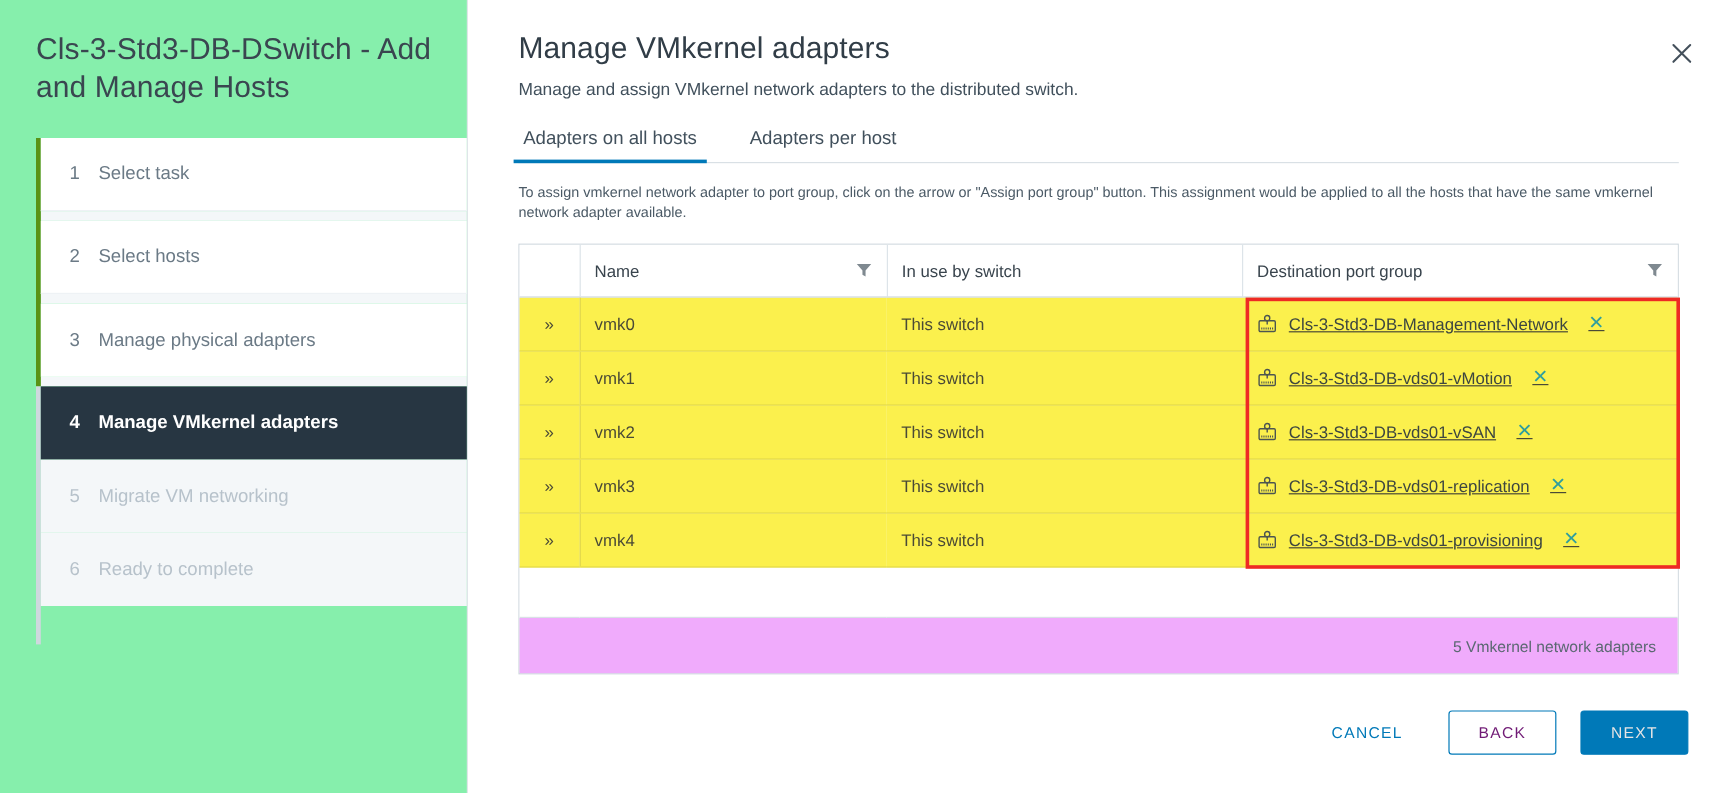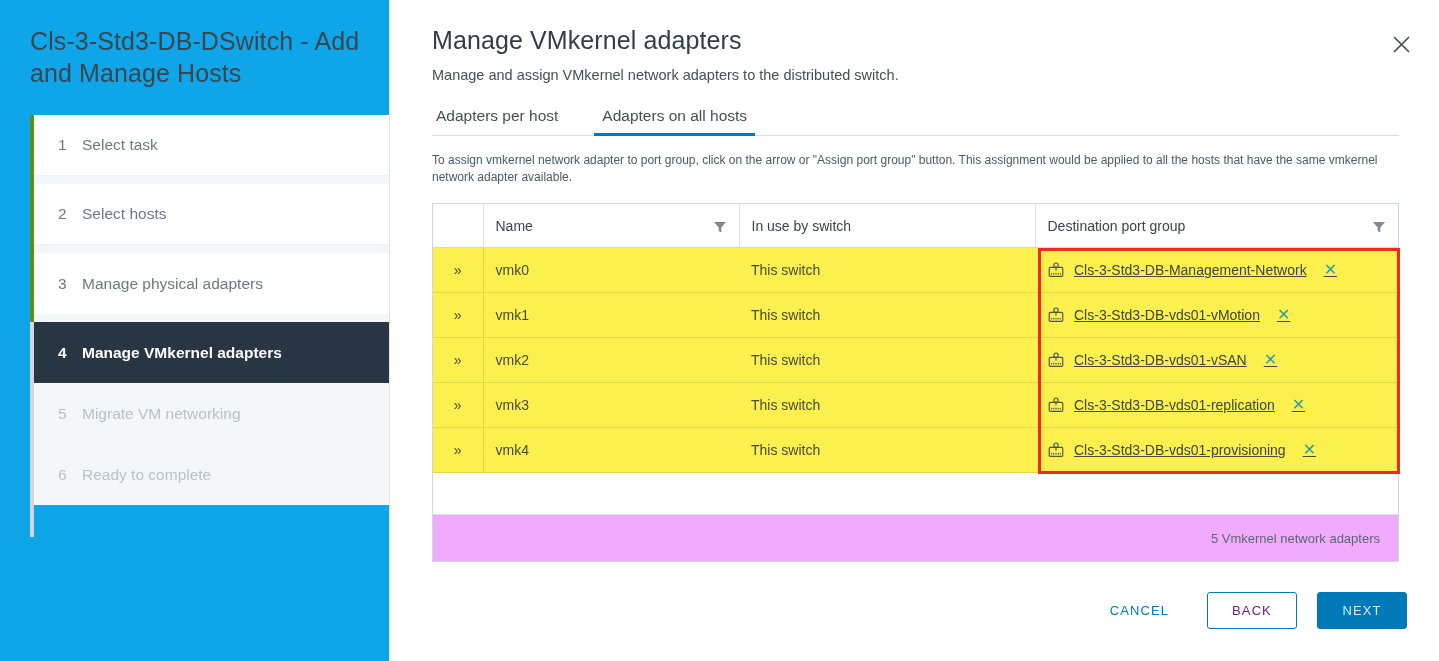--- a/index.html
+++ b/index.html
@@ -12,21 +12,21 @@
   }
   .app {
     position: relative;
     width: 1439px; height: 661px;
     display: flex;
   }
 
   
   .sidebar {
     width: 390px; height: 661px;
-    background: #0ea5e9;
+    background: #86efac;
     border-right: 1px solid #dfe5e9;
     position: relative;
     flex: 0 0 390px;
   }
   .wizard-title {
     padding: 26px 28px 0 30px;
     font-size: 25px;
     line-height: 1.26;
     font-weight: 400;
     color: #3a4650;
@@ -162,21 +162,21 @@
     text-align: left;
     background: #ffffff;
     border-bottom: 1px solid #cfd8de;
     padding: 0 12px;
     vertical-align: middle;
   }
   th.c-handle { width: 50px; padding: 0; }
   th.c-name   { width: 256px; border-left: 1px solid #dde4e9; }
   th.c-inuse  { width: 296px; border-left: 1px solid #dde4e9; }
   th.c-dest   { width: auto;  border-left: 1px solid #dde4e9; }
-  .th-inner { display: flex; align-items: flex-end; justify-content: space-between; }
+  .th-inner { display: flex; align-items: flex-start; justify-content: space-between; }
   .funnel { width: 14px; height: 14px; flex: 0 0 14px; opacity: .75; }
 
   table.grid td {
     height: 45px;
     padding: 0 12px;
     vertical-align: middle;
     background: #fbf04d;
     border-bottom: 1px solid #e2d94a;
     color: #4a4a36;
     font-size: 14px;
@@ -313,25 +313,25 @@
     <div class="close-btn">
       <svg width="17" height="17" viewBox="0 0 17 17" aria-hidden="true">
         <path d="M1.5 1.5 L15.5 15.5 M15.5 1.5 L1.5 15.5" stroke="#44505b" stroke-width="1.7" fill="none" stroke-linecap="round"></path>
       </svg>
     </div>
 
     <h1 class="page-title">Manage VMkernel adapters</h1>
     <div class="page-sub">Manage and assign VMkernel network adapters to the distributed switch.</div>
 
     <div class="tabs">
+      <div class="tab active">
+        <span>Adapters on all hosts</span>
+      </div>
       <div class="tab">
         <span>Adapters per host</span>
-      </div>
-      <div class="tab active">
-        <span>Adapters on all hosts</span>
       </div>
     </div>
 
     <p class="instructions">To assign vmkernel network adapter to port group, click on the arrow or "Assign port group" button. This assignment would be applied to all the hosts that have the same vmkernel network adapter available.</p>
 
     <div class="table-wrap">
       <div class="red-box"></div>
 
       <table class="grid">
         <thead>

